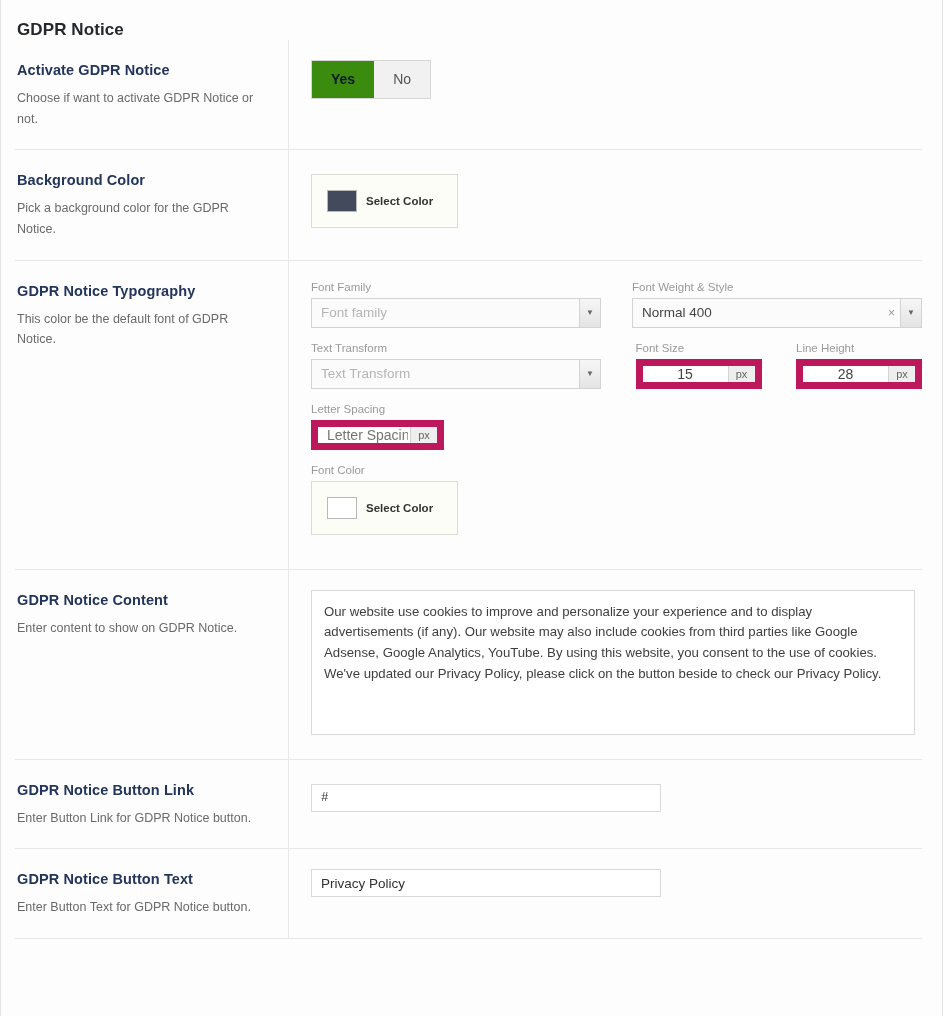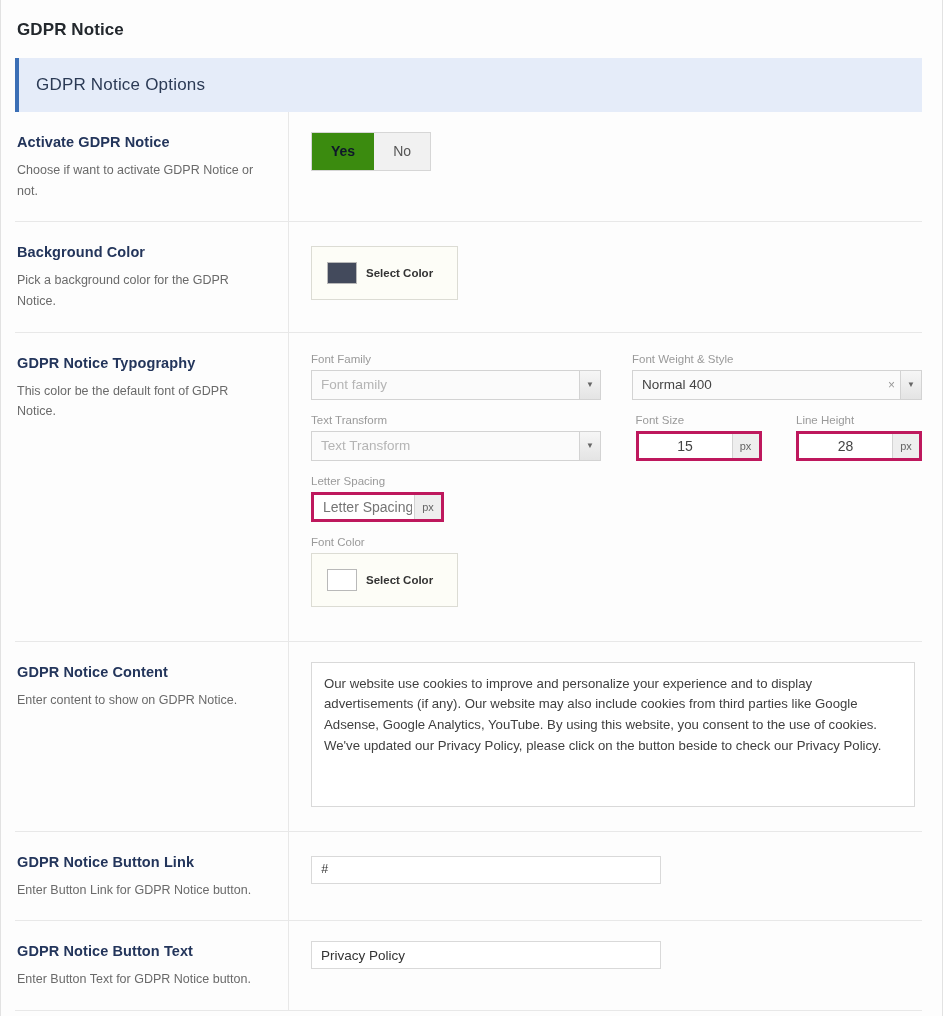--- a/index.html
+++ b/index.html
@@ -158,21 +158,21 @@
     position: absolute;
     right: 26px; top: 0; height: 28px;
     display: flex; align-items: center;
     font-size: 12px; color: #999;
     cursor: pointer;
   }
   .num-box {
     display: flex;
     width: 126px;
     height: 30px;
-    border: 3px solid #be185d;
+    border: 7px solid #be185d;
     background: #fff;
   }
   .num-box input {
     flex: 1;
     border: none;
     outline: none;
     text-align: center;
     font-size: 14px;
     color: #444;
     font-family: inherit;
@@ -218,23 +218,20 @@
   .mono-input { font-family: "Liberation Mono", monospace; font-size: 12.5px; }
   .tall-pad { padding-top: 24px; }
 </style>
 </head>
 <body>
 
 <div id="page">
 
   <div class="page-title">GDPR Notice</div>
 
-  <div class="panel">
-    <div class="panel-title">GDPR Notice Options</div>
-  </div>
 
   <div class="rows">
 
     <div class="row">
       <div class="row-label">
         <p class="row-title">Activate GDPR Notice</p>
         <p class="row-desc">Choose if want to activate GDPR Notice or not.</p>
       </div>
       <div class="row-field">
         <div class="toggle">

